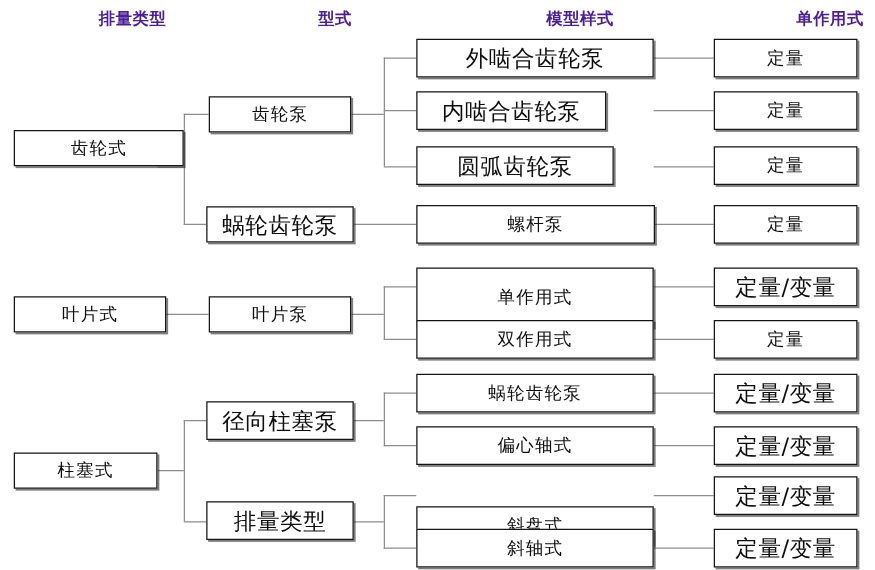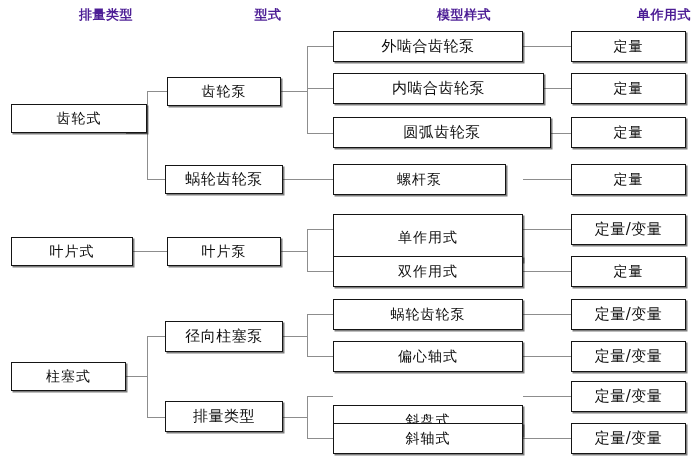--- a/index.html
+++ b/index.html
@@ -34,21 +34,21 @@
     display: flex;
     align-items: center;
     justify-content: center;
     font-size: 14px;
     color: #0d0d0d;
     letter-spacing: 1px;
     white-space: nowrap;
     box-shadow: 1.5px 1.5px 0 rgba(20,20,20,0.55);
   }
   .node.small {
-    font-size: 15px;
+    font-size: 18px;
     letter-spacing: 0.5px;
   }
   .edge {
     position: absolute;
     background: #8d8d8d;
   }
   .edge.h { height: 1px; }
   .edge.v { width: 1px; }
 </style>
 </head>
@@ -103,23 +103,23 @@
   <div id="nodes-layer">
       <div class="node" style="left: 11px; top: 104px; width: 136px; height: 29px; font-family: Liberation Serif, serif;">齿轮式</div>
       <div class="node" style="left: 11px; top: 237px; width: 122px; height: 29px;">叶片式</div>
       <div class="node" style="left: 11px; top: 362px; width: 115px; height: 29px;">柱塞式</div>
       <div class="node" style="left: 167px; top: 77px; width: 114px; height: 29px;">齿轮泵</div>
       <div class="node small" style="left: 165px; top: 165px; width: 118px; height: 29px;">蜗轮齿轮泵</div>
       <div class="node" style="left: 167px; top: 237px; width: 114px; height: 29px;">叶片泵</div>
       <div class="node small" style="left: 165px; top: 321px; width: 118px; height: 31px;">径向柱塞泵</div>
       <div class="node small" style="left: 165px; top: 401px; width: 118px; height: 31px;">排量类型</div>
       <div class="node small" style="left: 333px; top: 31px; width: 190px; height: 31px;">外啮合齿轮泵</div>
-      <div class="node small" style="left: 333px; top: 73px; width: 211px; height: 31px;">内啮合齿轮泵</div>
-      <div class="node small" style="left: 333px; top: 117px; width: 218px; height: 31px;">圆弧齿轮泵</div>
-      <div class="node" style="left: 333px; top: 164px; width: 173px; height: 31px;">螺杆泵</div>
+      <div class="node small" style="left: 333px; top: 73px; width: 152px; height: 31px;">内啮合齿轮泵</div>
+      <div class="node small" style="left: 333px; top: 117px; width: 158px; height: 31px;">圆弧齿轮泵</div>
+      <div class="node" style="left: 333px; top: 164px; width: 191px; height: 31px;">螺杆泵</div>
       <div class="node" style="left: 333px; top: 214px; width: 190px; height: 48px;">单作用式</div>
       <div class="node" style="left: 333px; top: 256px; width: 190px; height: 31px;">双作用式</div>
       <div class="node" style="left: 333px; top: 299px; width: 190px; height: 31px;">蜗轮齿轮泵</div>
       <div class="node" style="left: 333px; top: 341px; width: 190px; height: 31px;">偏心轴式</div>
       <div class="node" style="left: 333px; top: 381px; width: 190px; height: 31px; margin-top: 24px;">斜盘式</div>
       <div class="node" style="left: 333px; top: 423px; width: 190px; height: 31px;">斜轴式</div>
       <div class="node" style="left: 571px; top: 31px; width: 115px; height: 31px;">定量</div>
       <div class="node" style="left: 571px; top: 73px; width: 115px; height: 31px;">定量</div>
       <div class="node" style="left: 571px; top: 117px; width: 115px; height: 31px;">定量</div>
       <div class="node" style="left: 571px; top: 164px; width: 115px; height: 31px;">定量</div>

